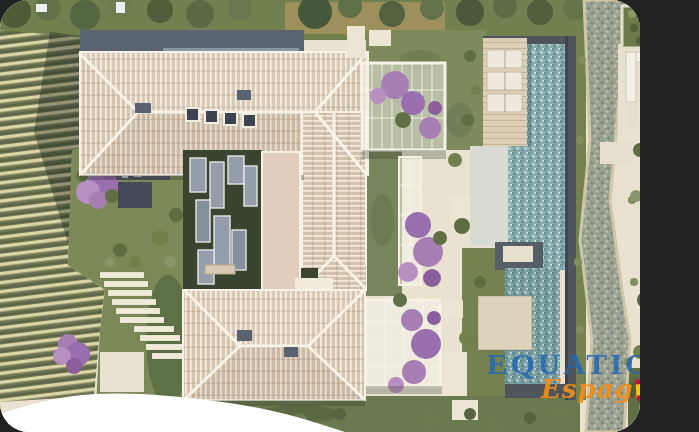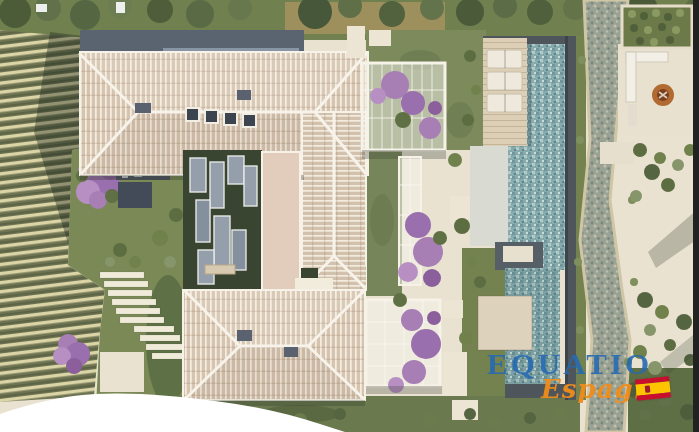--- a/index.html
+++ b/index.html
@@ -1,17 +1,17 @@
 <!DOCTYPE html>
 <html><head>
 <meta charset="utf-8">
 <style>
   html,body{margin:0;padding:0;background:#222;}
-  .stage{position:relative;width:693px;height:432px;overflow:hidden;
-         font-family:"Liberation Sans",sans-serif;background:#e9e2d1;}
+  .stage{position:relative;width:640px;height:432px;overflow:hidden;
+         font-family:"Liberation Sans",sans-serif;background:#e9e2d1;border-radius:29px;}
   .stage svg{display:block;}
   .watermark{position:absolute;left:0;top:0;width:699px;height:432px;pointer-events:none;}
   .wm-brand{position:absolute;left:487px;top:346px;font-family:"Liberation Serif",serif;
             font-weight:700;font-size:31px;letter-spacing:3px;color:rgba(38,105,176,0.90);
             transform:scaleY(0.96);white-space:nowrap;}
   .wm-region{position:absolute;left:541px;top:374px;font-family:"DejaVu Serif",serif;
              font-style:italic;font-weight:700;font-size:26px;letter-spacing:1px;
              color:rgba(240,140,26,0.95);white-space:nowrap;}
   .wm-flag{position:absolute;left:636px;top:378px;width:34px;height:21px;
            transform:rotate(-6deg);box-shadow:0 0 2px rgba(0,0,0,0.25);}

